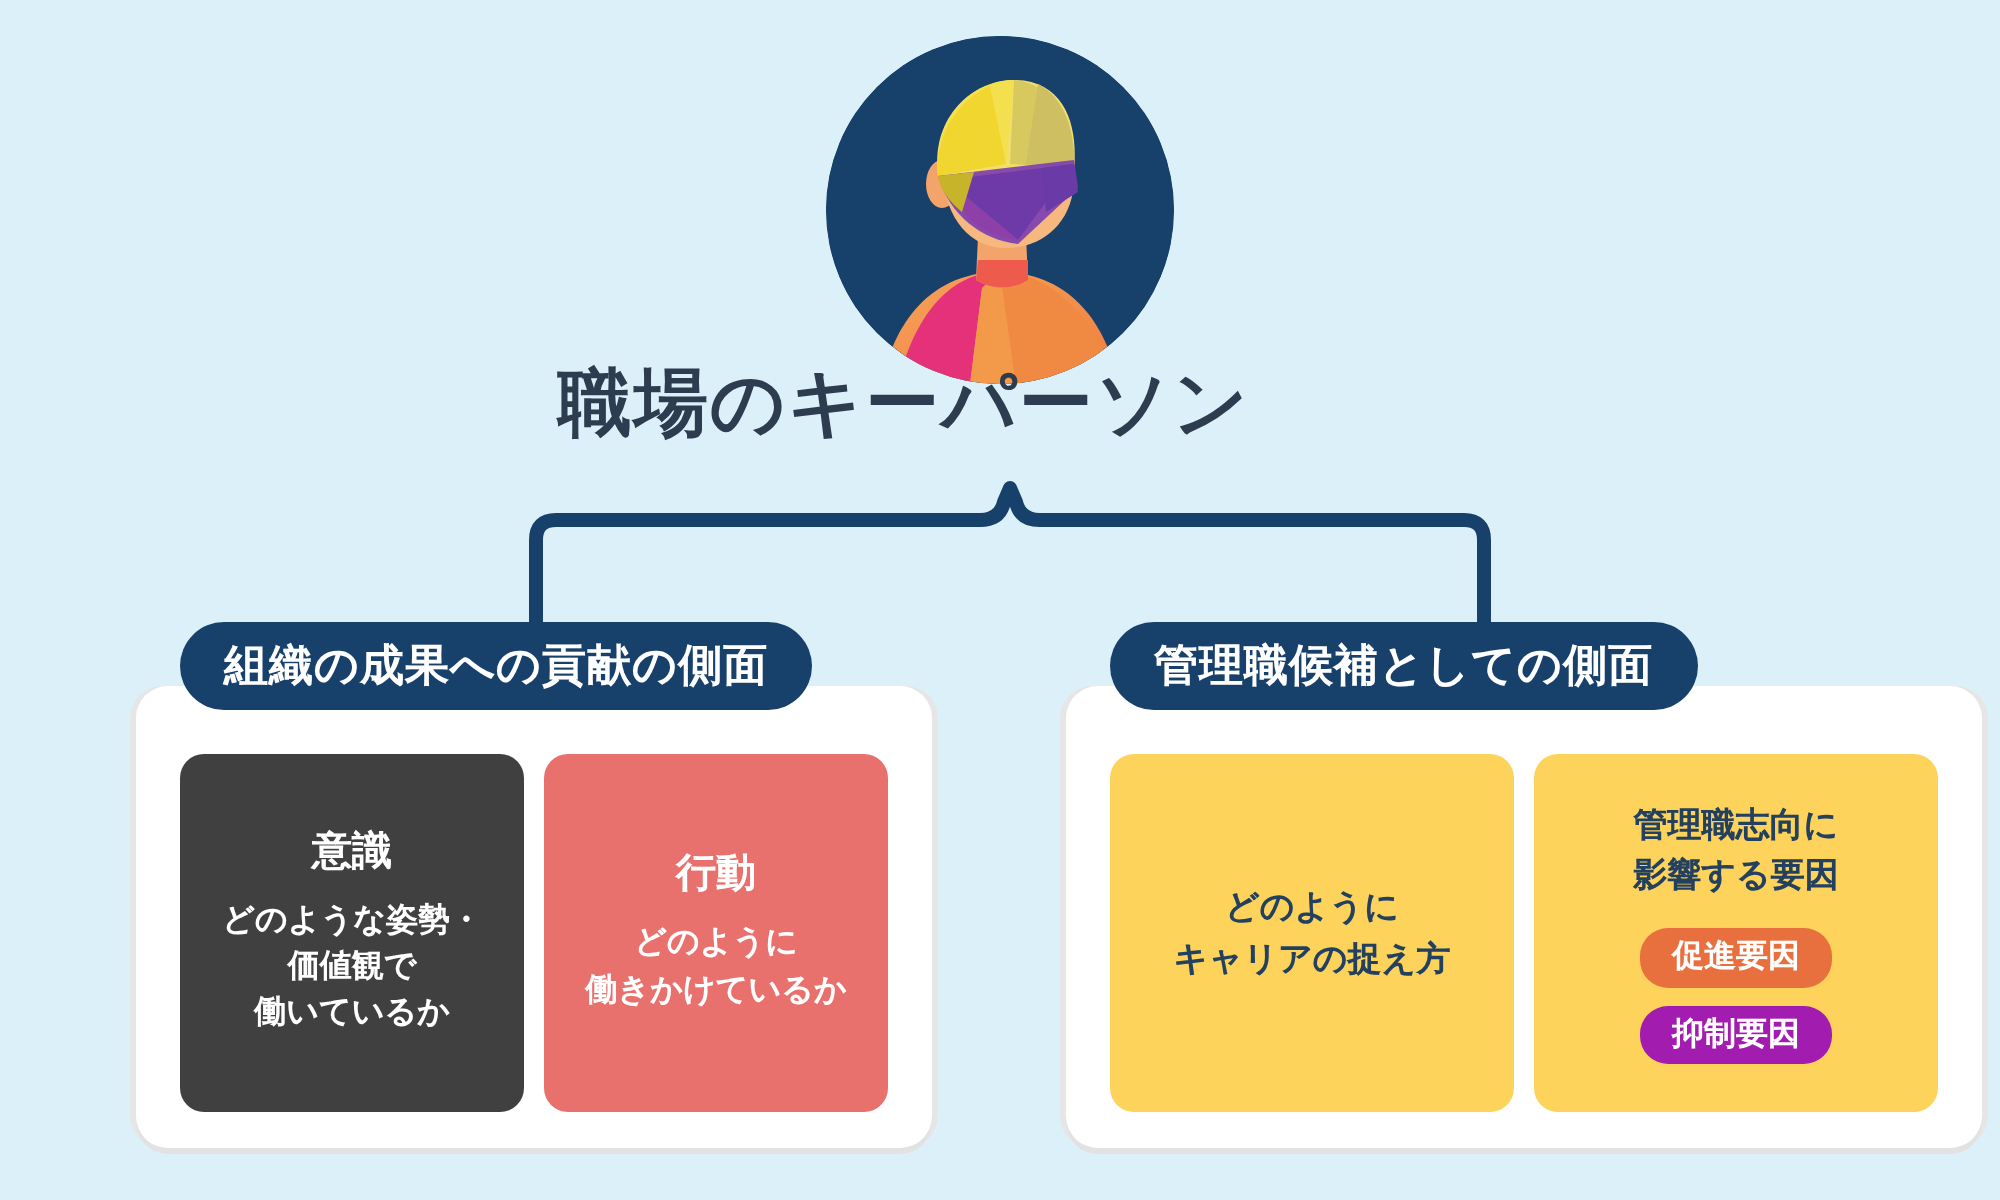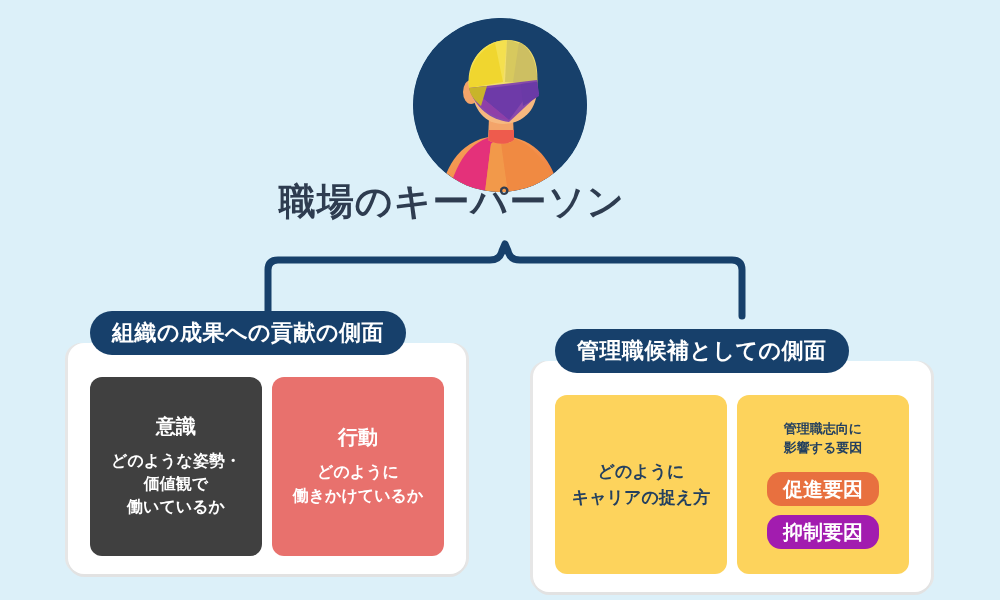--- a/index.html
+++ b/index.html
@@ -54,21 +54,21 @@
   }
 
   
   .panel {
     position: absolute;
     background: #ffffff;
     border-radius: 16px;
     box-shadow: 0 3px 0 0 #e2e2e2, 3px 0 0 0 #e6e6e6, -3px 0 0 0 #e6e6e6;
   }
   #panel-left  { left: 68px;  top: 343px; width: 398px; height: 231px; }
-  #panel-right { left: 533px; top: 361px; width: 398px; height: 231px; }
+  #panel-right { left: 533px; top: 343px; width: 458px; height: 231px; }
 
   .panel-header {
     position: absolute;
     top: -32px;
     height: 44px;
     background: #17406b;
     border-radius: 22px;
     color: #ffffff;
     font-size: 22px;
     font-weight: bold;
@@ -123,33 +123,33 @@
   .card-yellow {
     background: #fdd35c;
   }
   .card-yellow .card-body-dark {
     font-size: 17px;
     font-weight: bold;
     color: #24405f;
     line-height: 1.5;
   }
   .card-yellow .card-title-dark {
-    font-size: 13px;
+    font-size: 17px;
     font-weight: bold;
     color: #24405f;
     line-height: 1.45;
     margin-bottom: 14px;
   }
 
   .badge {
     display: block;
     margin: 0 auto 9px auto;
     padding: 5px 16px;
     border-radius: 14px;
-    font-size: 20px;
+    font-size: 16px;
     font-weight: bold;
     color: #ffffff;
     white-space: nowrap;
     line-height: 1.2;
   }
   .badge:last-child { margin-bottom: 0; }
   .badge-promote  { background: #e8703f; }
   .badge-suppress { background: #a21caf; }
 </style>
 </head>

